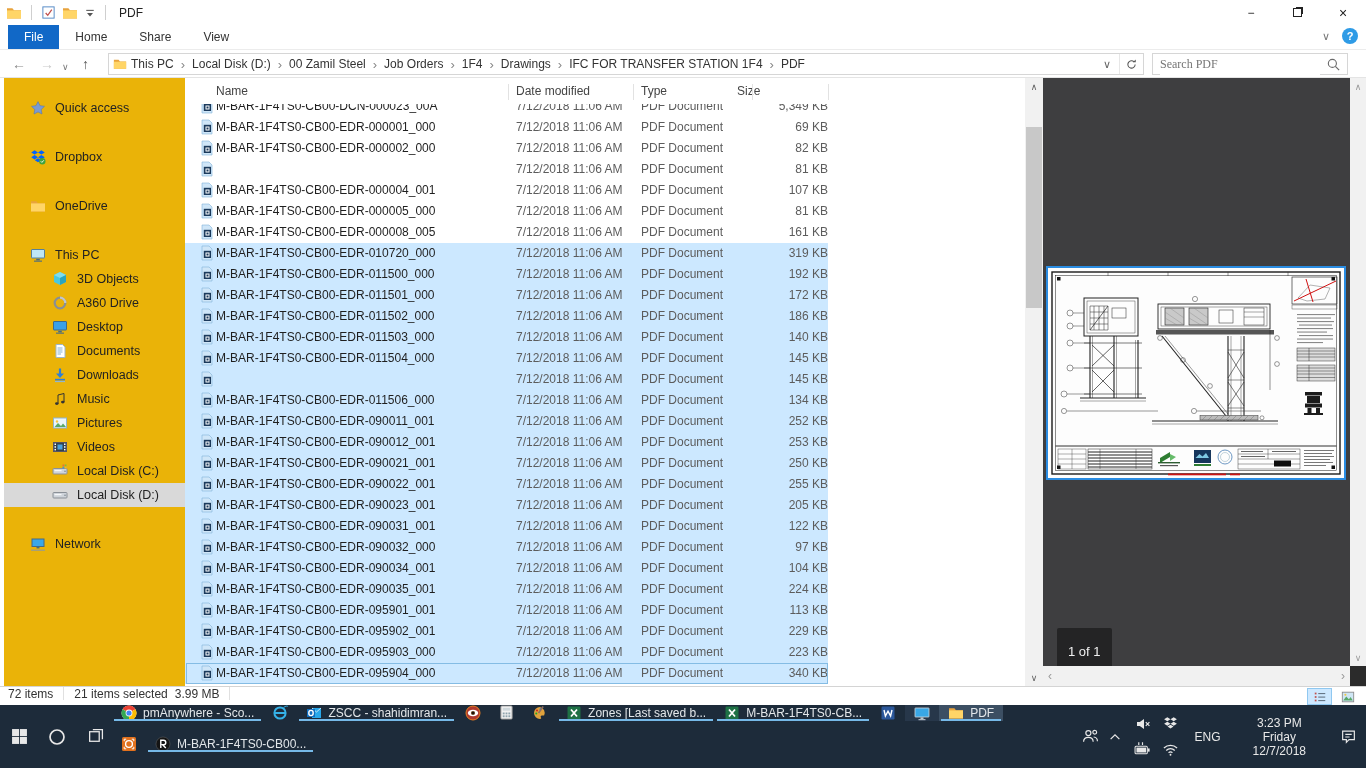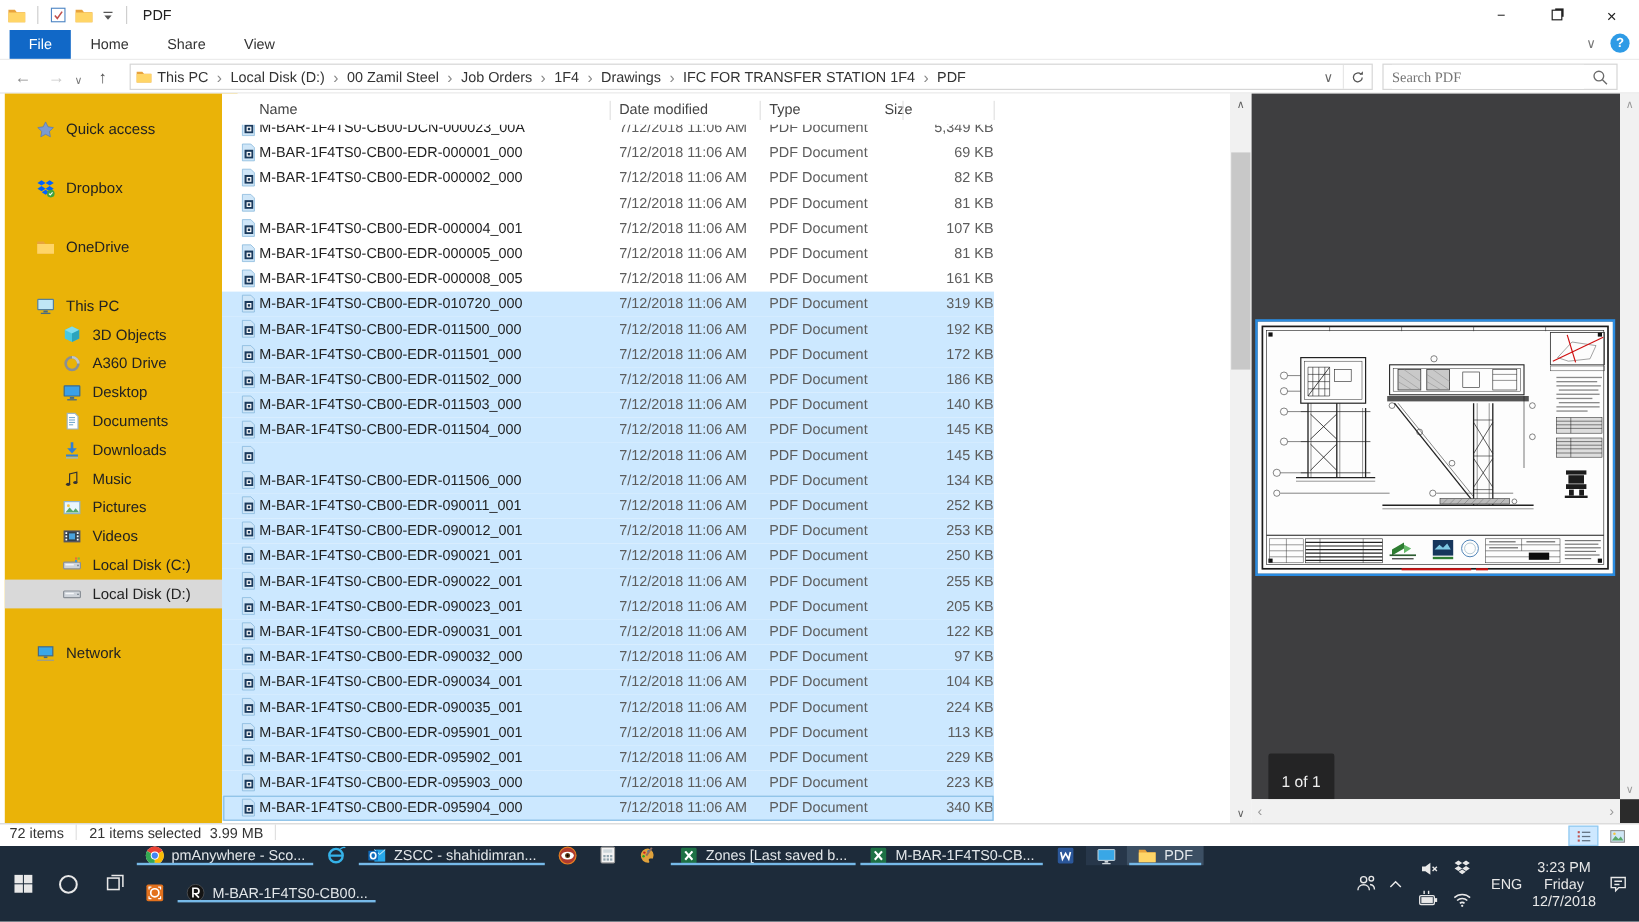--- a/index.html
+++ b/index.html
@@ -78,21 +78,21 @@
 .tb-row{display:flex;align-items:flex-start;height:31px}
 .tb-row.r2{height:32px}
 .tb-btn{display:flex;align-items:center;gap:6px;padding:0 9px;position:relative;font-size:12px;color:#e3e7ea;white-space:nowrap}
 .tb-btn.running::after{content:"";position:absolute;left:2px;right:2px;bottom:0;height:2px;background:#76b9e8}
 .tb-btn.active{background:#3c4f63}
 .tb-btn.hl{background:#27374a}
 #tray{position:absolute;right:6px;top:0;height:63px;display:flex;align-items:center;color:#e8e8e8}
 .tray-ico{display:flex;align-items:center;justify-content:center;width:24px;height:24px}
 #tray-grid{display:grid;grid-template-columns:24px 24px;grid-template-rows:24px 24px;gap:2px 4px;margin:0 4px}
 #tray-lang{font-size:12px;margin:0 8px}
-#tray-clock{text-align:center;font-size:12px;line-height:14px;margin:0 0}
+#tray-clock{text-align:center;font-size:12px;line-height:14px;margin:0 24px}
 #action-center{margin-left:6px}
 </style>
 </head>
 <body>
 
 <div id="titlebar">
   <div class="qat">
     <span>
         <svg width="16" height="16" viewBox="0 0 16 16">
           <path d="M1 3.2h5.4l1.6 2H15v8.3H1z" fill="#e8a33d"></path>

